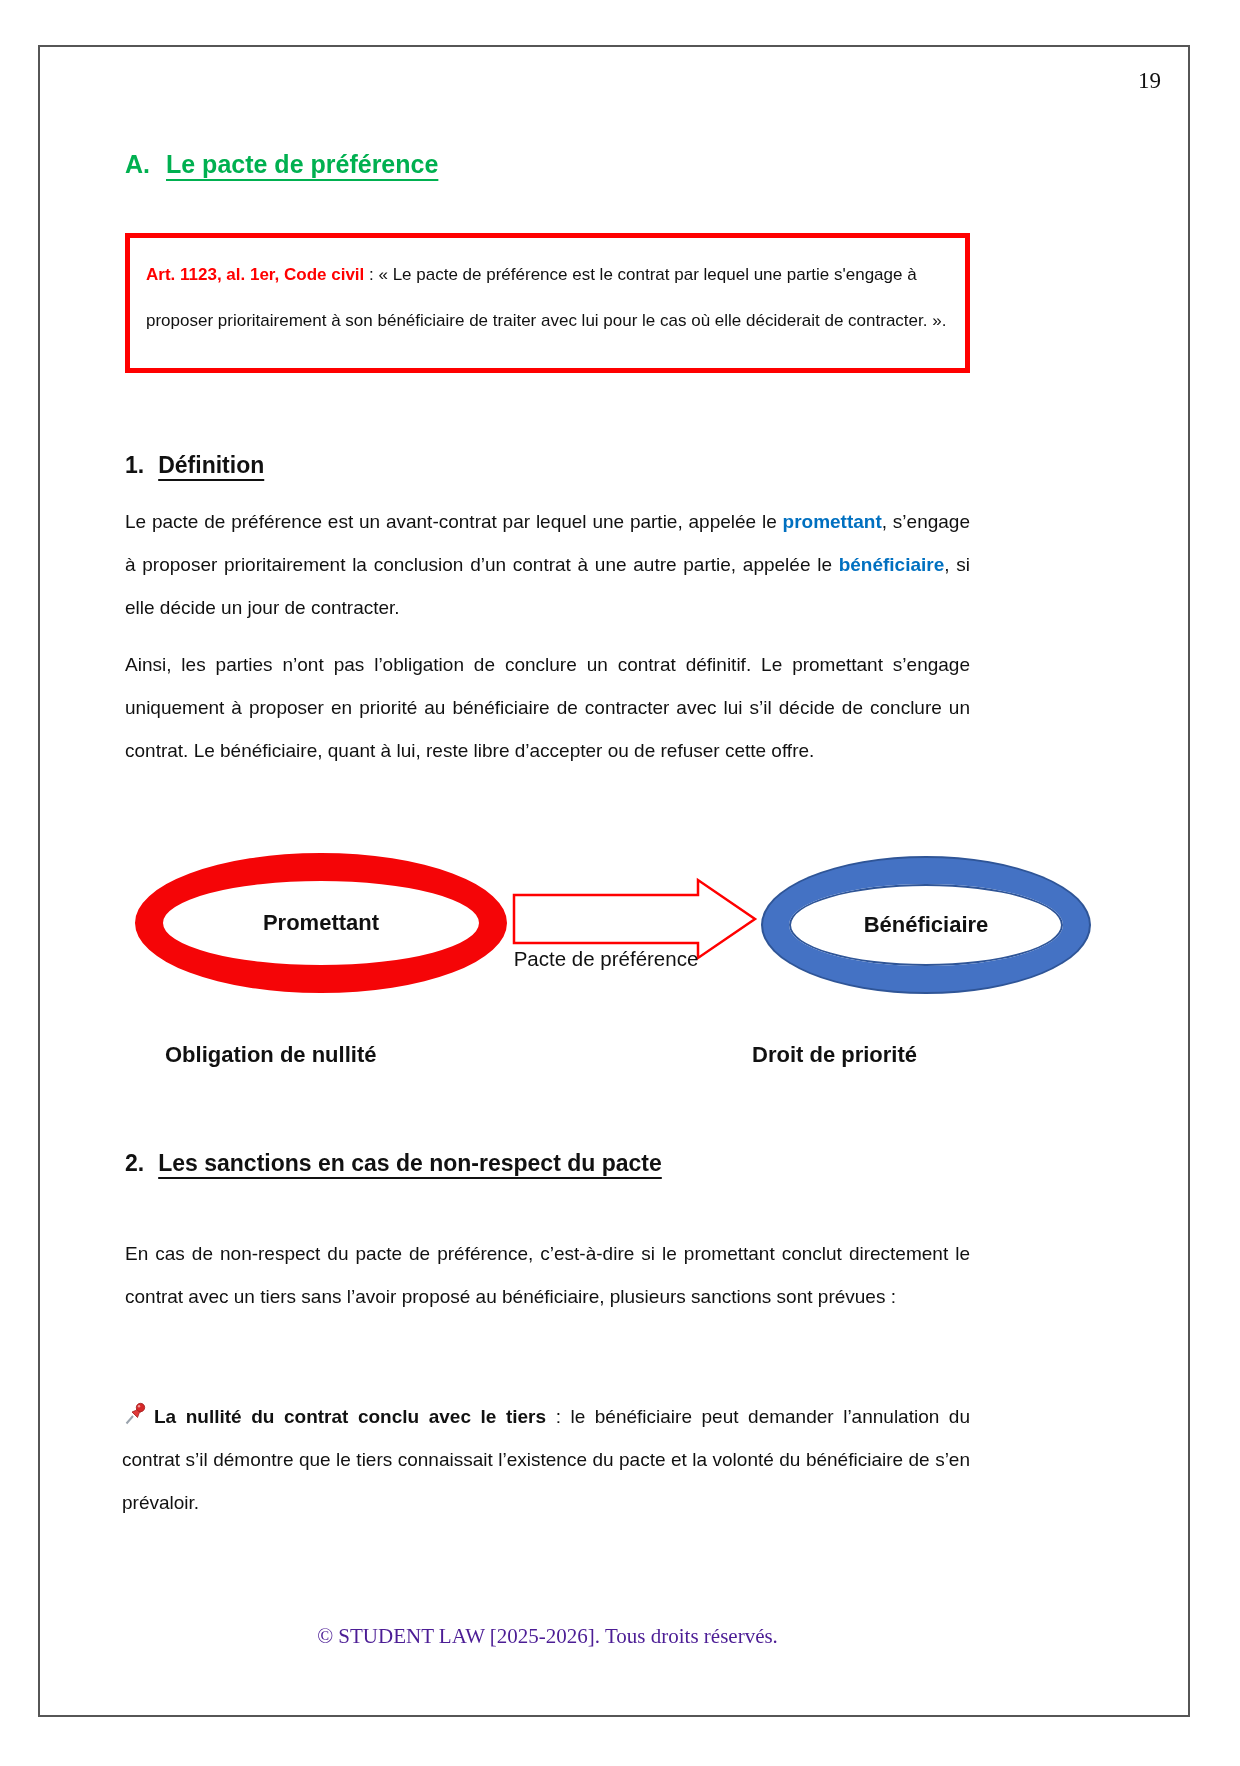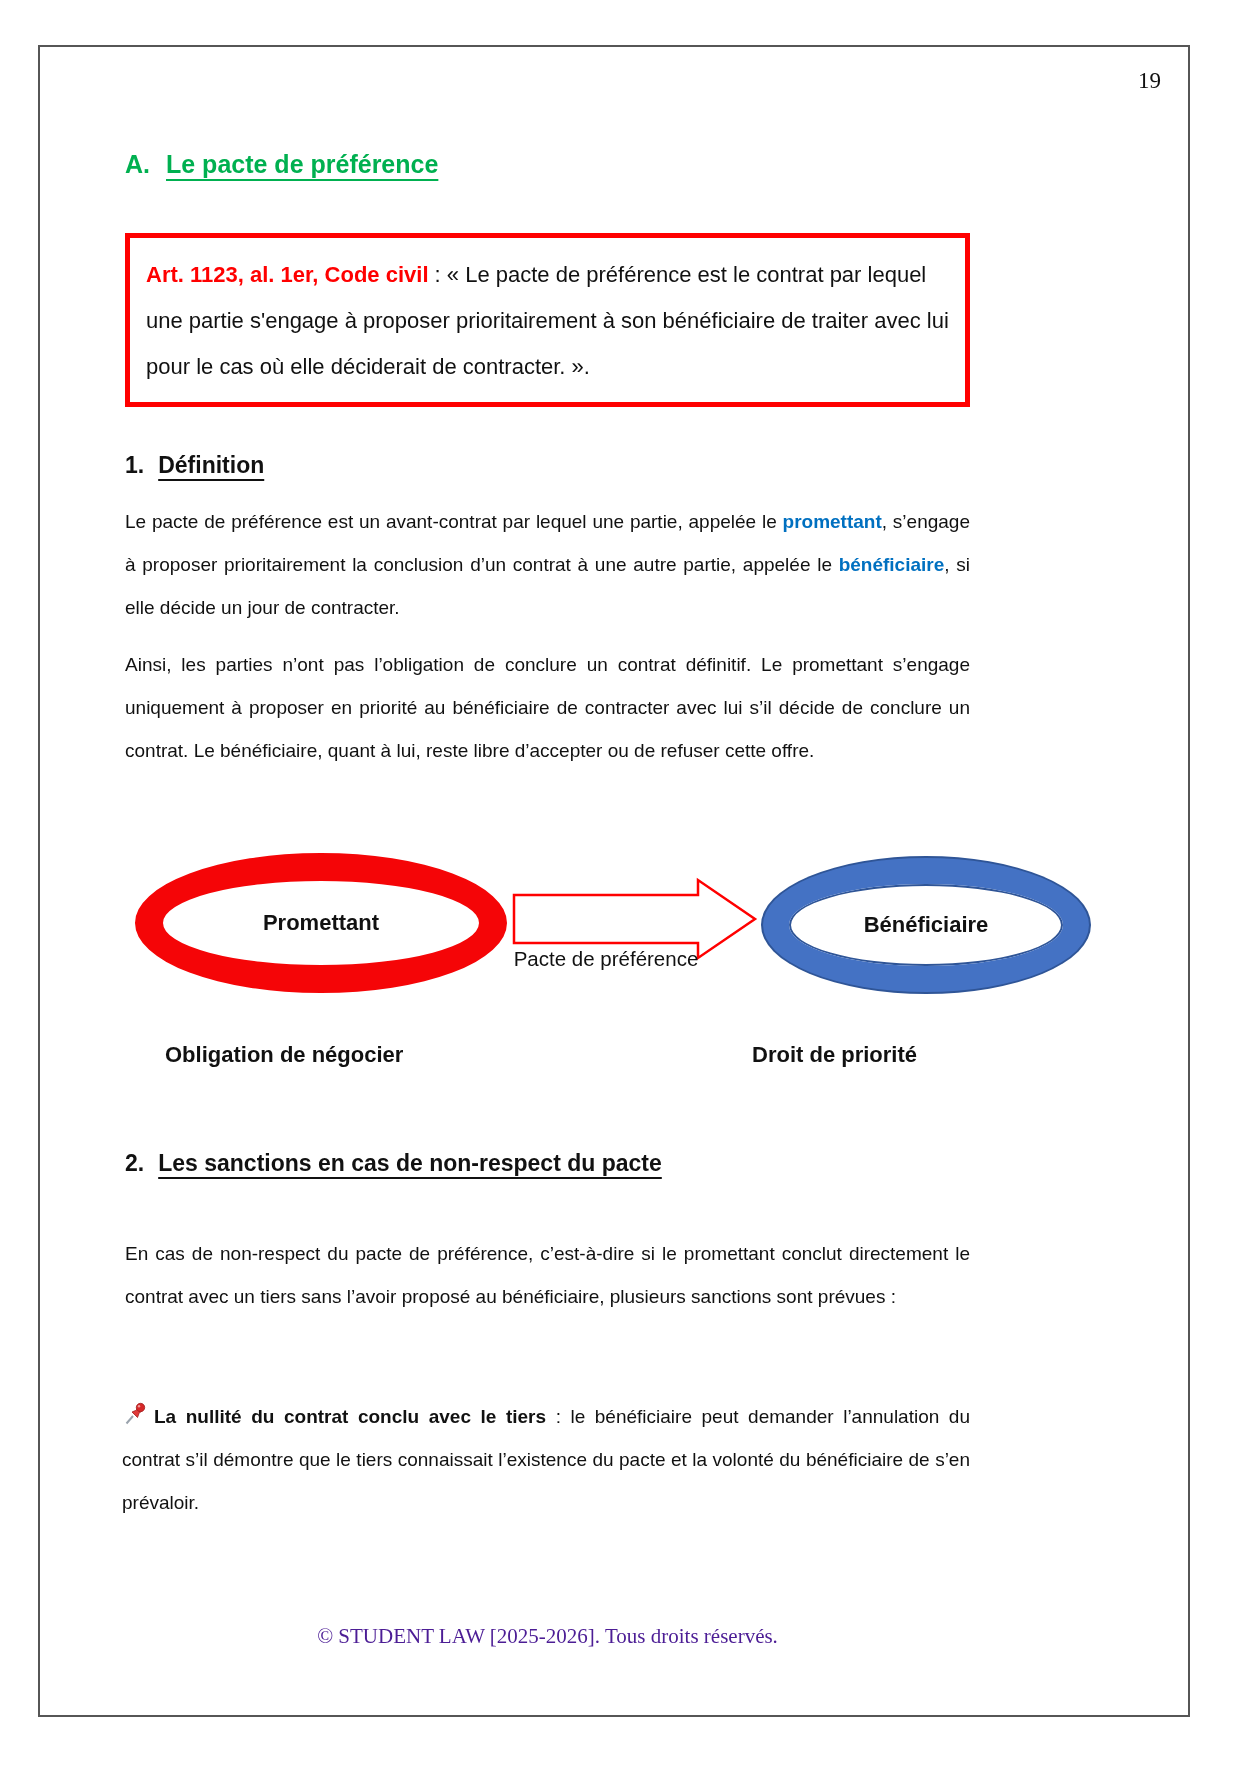--- a/index.html
+++ b/index.html
@@ -26,22 +26,22 @@
   .heading-a .num{margin-right:16px;}
   .underlined{
     text-decoration:underline;
     text-underline-offset:6px;
     text-decoration-thickness:2px;
   }
   .law-box{
     position:absolute;left:125px;top:233px;width:845px;
     box-sizing:border-box;
     border:5px solid #FF0000;
-    padding:14px 16px 12px 16px;
-    font-size:22px;line-height:46px;color:#111;
+    padding:14px 16px 24px 16px;
+    font-size:17px;line-height:46px;color:#111;
     text-align:left;
   }
   .law-box .ref{color:#FF0000;font-weight:bold;}
   .sec-heading{
     position:absolute;left:125px;
     font-size:23px;font-weight:bold;color:#111;
   }
   .sec-heading .num{margin-right:14px;}
   .para{
     position:absolute;left:125px;width:845px;
@@ -121,21 +121,21 @@
     <svg width="246" height="84" viewBox="0 0 246 84">
       <polygon points="2,18 186,18 186,3 243,42 186,81 186,66 2,66" fill="#ffffff" stroke="#FF0000" stroke-width="2.5" stroke-linejoin="miter"></polygon>
     </svg>
     <span class="arrow-label">Pacte de préférence</span>
   </div>
 
   <div class="ellipse blue">
     <span>Bénéficiaire</span>
   </div>
 
-  <div class="caption left">Obligation de négocier</div>
+  <div class="caption left">Obligation de nullité</div>
   <div class="caption right">Droit de priorité</div>
 
   <div class="sec-heading" style="top:1150px;">
     <span class="num">2.</span><span class="underlined">Les sanctions en cas de non-respect du pacte</span>
   </div>
 
   <div class="para pin-para" style="top:1395px;">
     <span class="pin-icon">
       <svg width="26" height="26" viewBox="0 0 26 26">
         <line x1="4.5" y1="22.5" x2="11" y2="15" stroke="#9aa3ad" stroke-width="2"></line>

